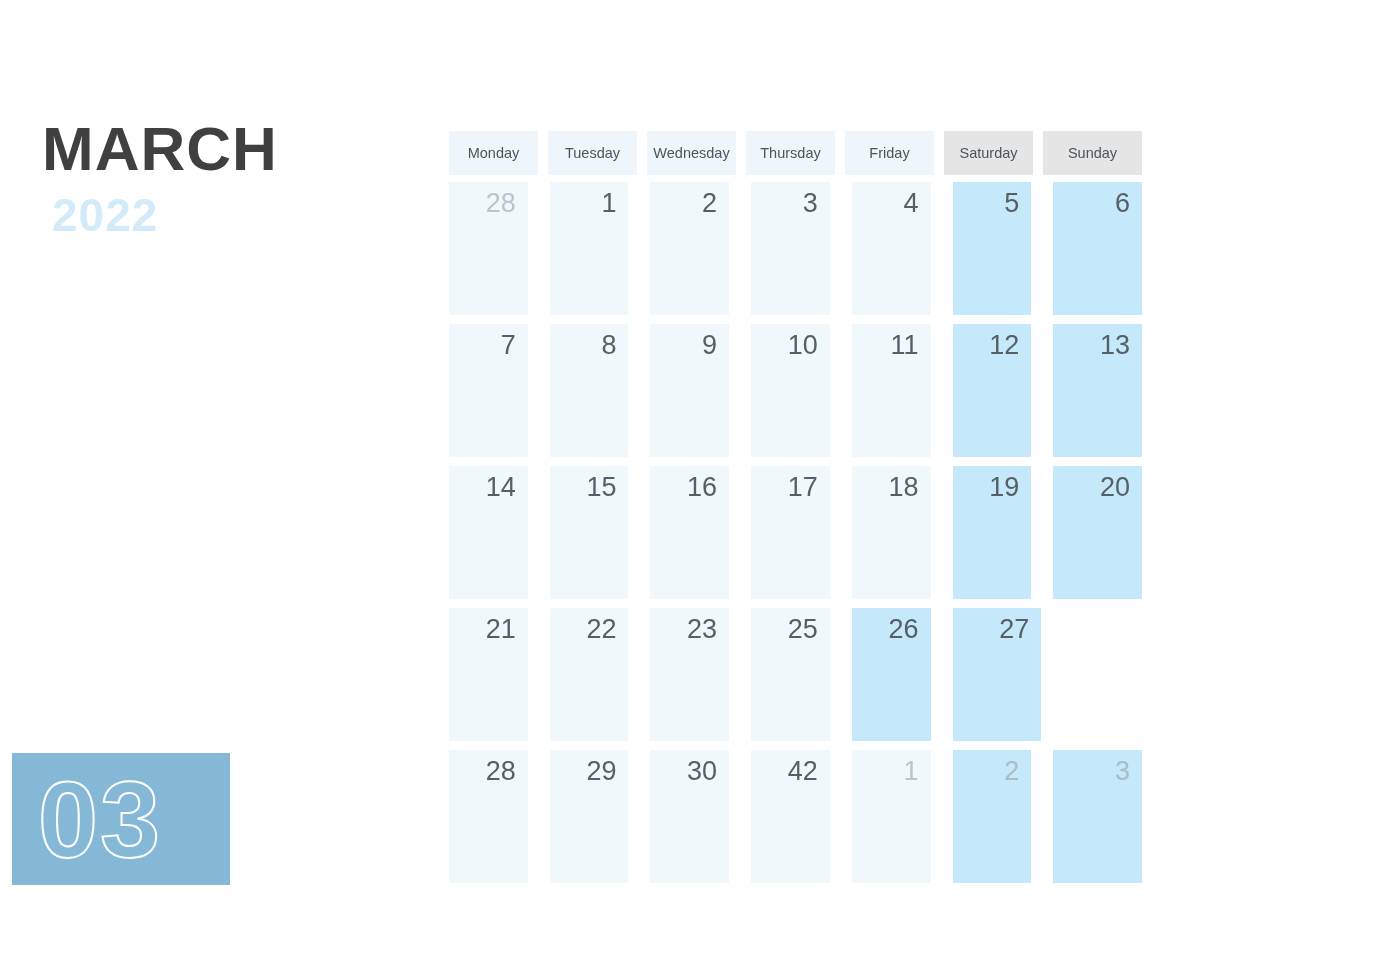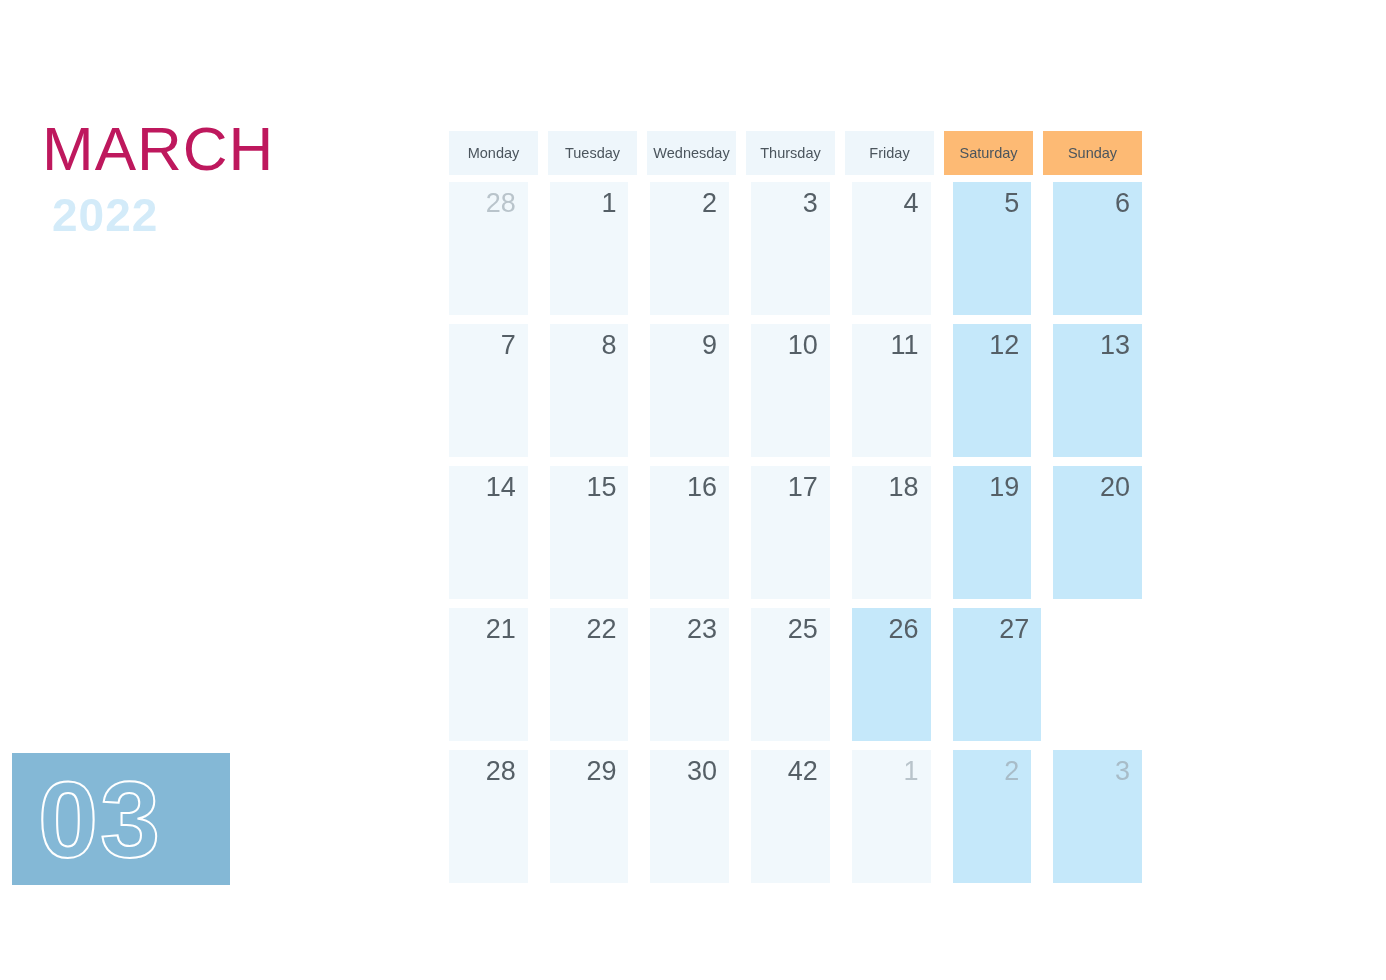--- a/index.html
+++ b/index.html
@@ -17,24 +17,24 @@
 
   
   #title-block {
     position: absolute;
     left: 42px;
     top: 118px;
     width: 380px;
   }
   #month-title {
     font-size: 62px;
-    font-weight: normal;
+    font-weight: bold;
     letter-spacing: 1px;
     line-height: 1.0;
-    color: #be185d;
+    color: #404040;
     margin: 0;
     padding: 0;
   }
   #year-title {
     font-size: 46px;
     font-weight: bold;
     letter-spacing: 1px;
     line-height: 1.0;
     color: #d3ebf9;
     margin: 12px 0 0 10px;
@@ -89,21 +89,21 @@
     height: 44px;
     display: flex;
     align-items: center;
     justify-content: center;
     font-size: 14.5px;
     color: #4b555d;
     background: #eef6fb;
   }
   .weekday-cell:last-child { margin-right: 0; }
   .weekday-cell.weekend {
-    background: #fdba74;
+    background: #e5e5e5;
   }
 
   
   .date-row {
     height: 133px;
     margin-bottom: 9px;
     gap: 12px;
   }
   .date-row:last-child { margin-bottom: 0; }
   .date-cell {

